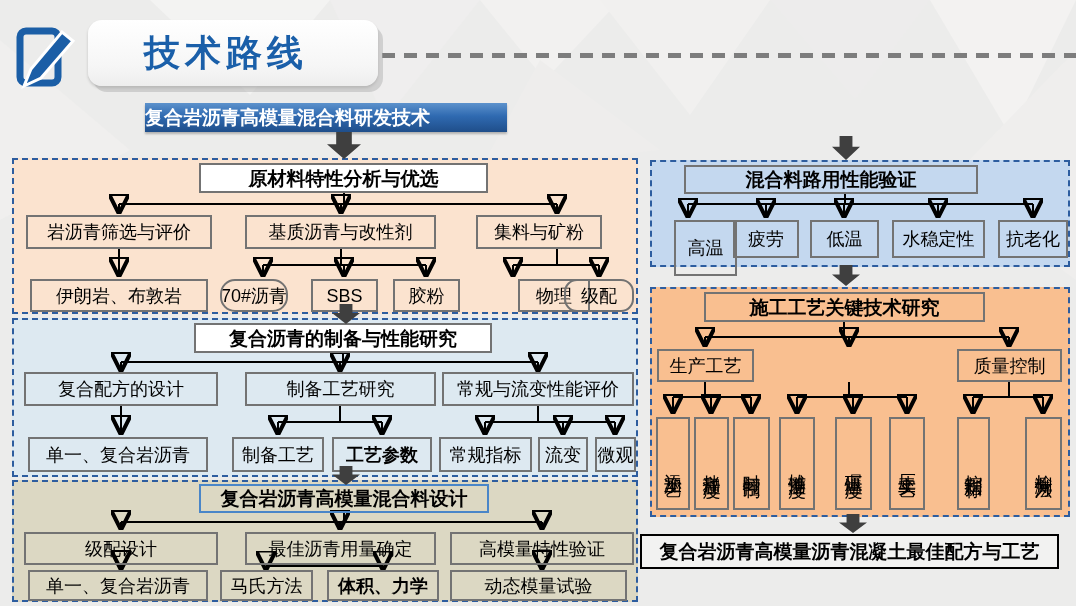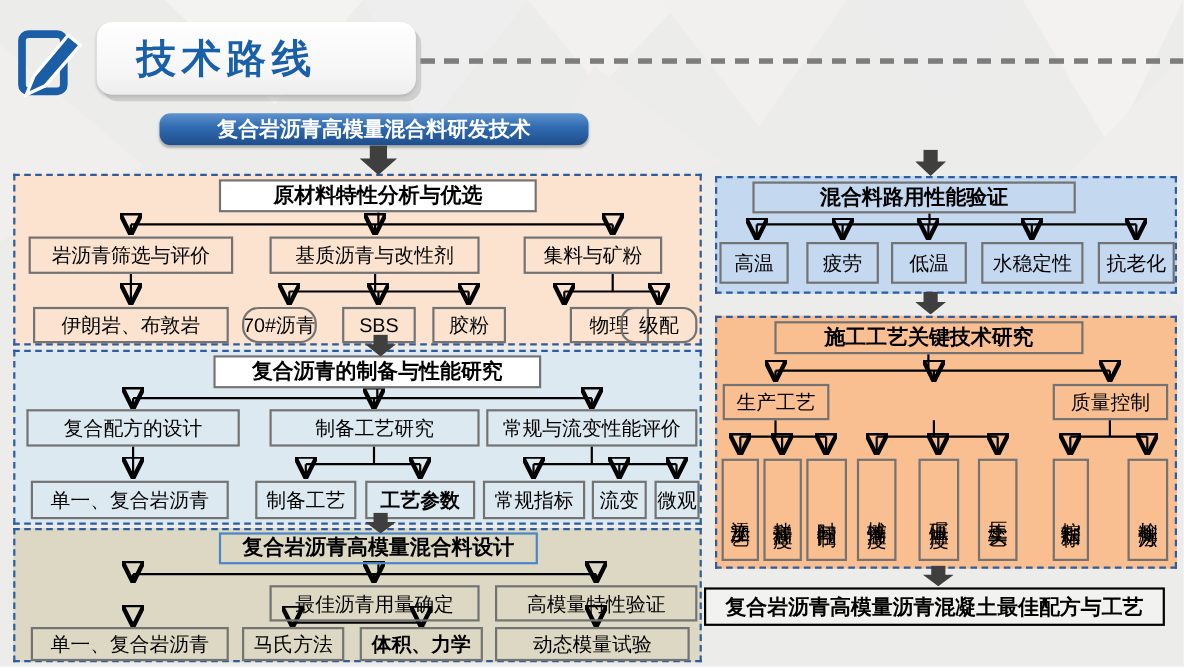--- a/index.html
+++ b/index.html
@@ -4,28 +4,28 @@
 <style>
   html,body{margin:0;padding:0;}
   #app{position:relative;width:1076px;height:606px;background:#ececeb;overflow:hidden;
        font-family:"Liberation Sans",sans-serif;color:#000;}
   .facets{position:absolute;inset:0;pointer-events:none;z-index:0;}
   
   #edit-icon{position:absolute;left:14px;top:24px;z-index:2;}
   #banner{position:absolute;left:88px;top:20px;width:290px;height:66px;z-index:2;
           background:linear-gradient(180deg,#ffffff 0%,#f6f6f6 70%,#ededed 100%);
           border-radius:14px;box-shadow:5px 6px 0 rgba(170,170,170,.45),0 2px 3px rgba(0,0,0,.18);
-          display:flex;align-items:center;padding-left:36px;box-sizing:border-box;}
+          display:flex;align-items:center;padding-left:56px;box-sizing:border-box;}
   #banner span{font-size:36px;font-weight:bold;color:#1a5fa9;letter-spacing:5px;}
   #dashline{position:absolute;left:382px;top:53px;width:694px;height:5px;z-index:1;
             background:repeating-linear-gradient(90deg,#7d7d7d 0 13px,transparent 13px 22px);}
-  #rootbox{position:absolute;left:145px;top:103px;width:390px;height:29px;z-index:2;
+  #rootbox{position:absolute;left:145px;top:103px;width:362px;height:29px;z-index:2;
            background:linear-gradient(180deg,#5d92cc 0%,#2f6ab1 45%,#1f4e8a 100%);
            box-shadow:0 2px 2px rgba(0,0,0,.25);
-           display:flex;align-items:center;justify-content:center;border-radius:10px;}
+           display:flex;align-items:center;}
   #rootbox span{color:#fff;font-weight:bold;font-size:19px;white-space:nowrap;}
   
   .panel{position:absolute;border:2px dashed #2d5d9f;box-sizing:border-box;z-index:1;}
   .wires{position:absolute;left:0;top:0;z-index:1;}
   .wires path{stroke:#000;stroke-width:2;fill:none;}
   .node{position:absolute;box-sizing:border-box;border:2px solid #737373;display:flex;
         align-items:center;justify-content:center;font-size:18px;white-space:nowrap;
         overflow:hidden;z-index:2;background:transparent;line-height:1;}
   .head{font-weight:bold;font-size:19px;}
   .white{background:#ffffff;}
@@ -154,20 +154,21 @@
       <path d="M107,40 V44" marker-end="url(#mkc)"></path>
       <path d="M326,40 V44" marker-end="url(#mkc)"></path>
       <path d="M528,40 V44" marker-end="url(#mkc)"></path>
       <path d="M107,83 V84" marker-end="url(#mkc)"></path>
       <path d="M326,83 V84 M252,84 H369"></path>
       <path d="M252,84 V84.5" marker-end="url(#mkc)"></path>
       <path d="M369,84 V84.5" marker-end="url(#mkc)"></path>
       <path d="M528,83 V84" marker-end="url(#mkc)"></path>
     </svg>
     <div class="node head bluebrd" style="left:185px;top:2px;width:290px;height:29px;">复合岩沥青高模量混合料设计</div>
+    <div class="node" style="left:10px;top:50px;width:194px;height:33px;">级配设计</div>
     <div class="node" style="left:231px;top:50px;width:191px;height:33px;">最佳沥青用量确定</div>
     <div class="node" style="left:436px;top:50px;width:184px;height:33px;">高模量特性验证</div>
     <div class="node" style="left:14px;top:88px;width:180px;height:31px;">单一、复合岩沥青</div>
     <div class="node" style="left:206px;top:88px;width:93px;height:31px;">马氏方法</div>
     <div class="node bold" style="left:313px;top:88px;width:112px;height:31px;">体积、力学</div>
     <div class="node" style="left:436px;top:88px;width:177px;height:31px;">动态模量试验</div>
   </section>
 
   <section class="panel" style="left:650px;top:160px;width:420px;height:107px;background:#c4d8ef;">
     <svg class="wires" width="416" height="103">
@@ -177,21 +178,21 @@
           </marker>
         </defs>
       <path d="M193,32 V42 M36,42 H381"></path>
       <path d="M36,42 V52" marker-end="url(#mkd)"></path>
       <path d="M114,42 V52" marker-end="url(#mkd)"></path>
       <path d="M192,42 V52" marker-end="url(#mkd)"></path>
       <path d="M286,42 V52" marker-end="url(#mkd)"></path>
       <path d="M381,42 V52" marker-end="url(#mkd)"></path>
     </svg>
     <div class="node head" style="left:32px;top:3px;width:294px;height:29px;">混合料路用性能验证</div>
-    <div class="node" style="left:2px;top:58px;width:63px;height:38px;">高温</div>
+    <div class="node" style="left:22px;top:58px;width:63px;height:56px;">高温</div>
     <div class="node" style="left:81px;top:58px;width:66px;height:38px;">疲劳</div>
     <div class="node" style="left:158px;top:58px;width:69px;height:38px;">低温</div>
     <div class="node" style="left:240px;top:58px;width:93px;height:38px;">水稳定性</div>
     <div class="node" style="left:346px;top:58px;width:70px;height:38px;">抗老化</div>
   </section>
 
   <section class="panel" style="left:650px;top:287px;width:420px;height:230px;background:#f9bf90;">
     <svg class="wires" width="416" height="226">
       <defs>
           <marker id="mke" markerWidth="10" markerHeight="10" refX="8" refY="5" orient="auto">

